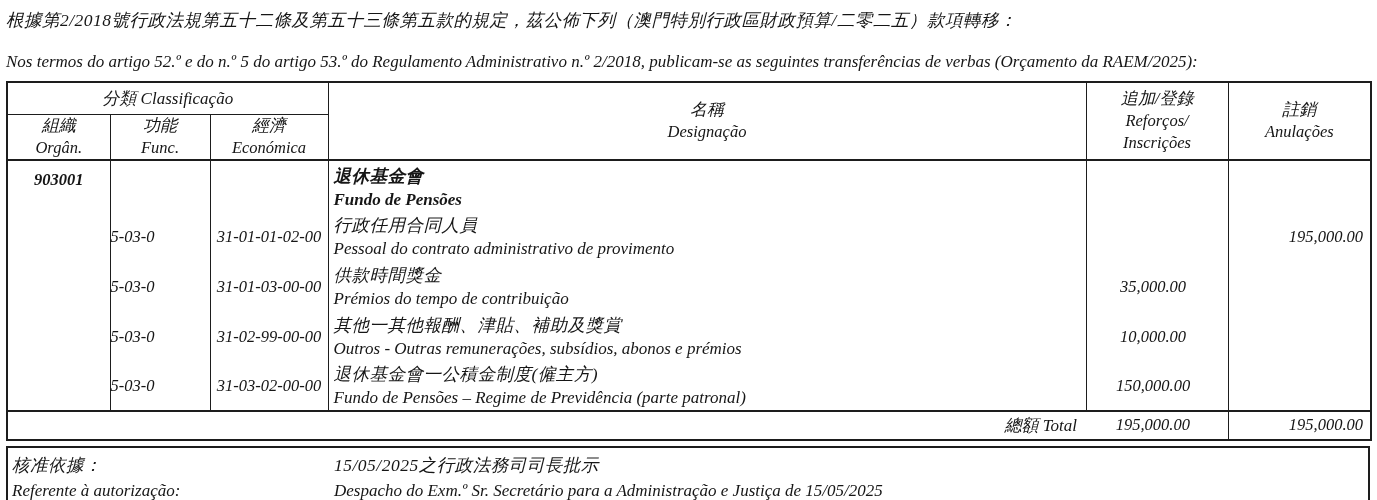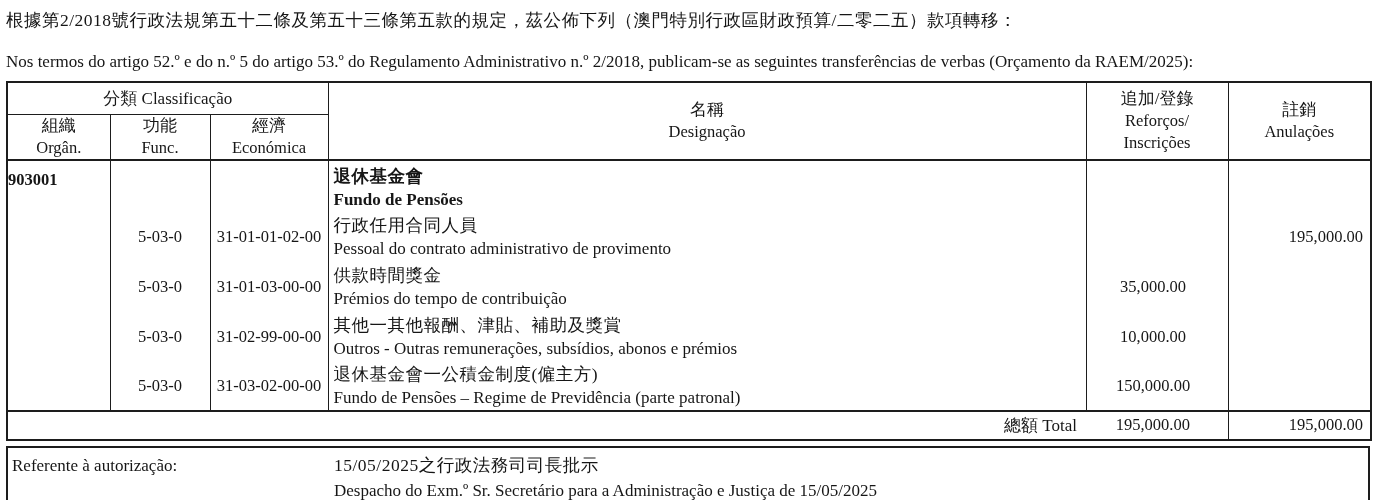--- a/index.html
+++ b/index.html
@@ -2,21 +2,21 @@
 <html><head>
 <meta charset="utf-8">
 <style>
   * { margin:0; padding:0; box-sizing:border-box; }
   html,body { background:#ffffff; }
   body {
     width:1377px; height:500px; overflow:hidden;
     font-family:"Liberation Serif","DejaVu Serif",serif;
     color:#161616;
   }
-  .page { position:relative; width:1377px; height:500px; padding:7px 0 0 6px; }
+  .page { position:relative; width:1377px; height:500px; padding:7px 0 0 6px;font-style:italic; }
 
   
   .intro-zh { font-size:17.5px; line-height:26px; letter-spacing:0.5px; white-space:nowrap; }
   .intro-pt { font-size:17px;  line-height:26px; white-space:nowrap; margin-top:16px; }
 
   
   table.gazette {
     border-collapse:collapse; table-layout:fixed;
     width:1364px; margin-top:6px;
     border:2.4px solid #1d1d1d;
@@ -27,22 +27,22 @@
   .h-class   { height:32px; border-right:1.6px solid #1d1d1d; border-bottom:1.6px solid #1d1d1d; font-size:17px;margin-left:44px; }
   .h-sub     { height:31px; border-right:1.6px solid #1d1d1d; line-height:22px; }
   .h-sub.last{ border-right:1.6px solid #1d1d1d; }
   .h-span    { border-right:1.6px solid #1d1d1d; line-height:22px; }
   .h-span.no-r { border-right:none;border-radius:8px; }
   thead tr.hr2 th, thead th[rowspan] { border-bottom:2.4px solid #1d1d1d; }
   .hline1 { font-size:17px; }
   .hline2 { font-size:16.5px; }
 
   tbody td { vertical-align:middle; }
-  .c-org  { text-align:left; border-right:1.6px solid #1d1d1d; font-weight:bold; }
-  .c-func { text-align:center; border-right:1.6px solid #1d1d1d; }
+  .c-org  { text-align:center; border-right:1.6px solid #1d1d1d; font-weight:bold; }
+  .c-func { text-align:left; border-right:1.6px solid #1d1d1d; }
   .c-econ { text-align:center; border-right:1.6px solid #1d1d1d; }
   .c-name { text-align:left; padding-left:5px; border-right:1.6px solid #1d1d1d; }
   .c-ref  { text-align:center; padding-right:8px; border-right:1.6px solid #1d1d1d; }
   .c-anu  { text-align:right; padding-right:7px; }
 
   .name-zh { font-size:17.5px; line-height:24px; letter-spacing:0.5px; }
   .name-pt { font-size:17px;   line-height:24px; }
   tr.bold-row .name-zh, tr.bold-row .name-pt { font-weight:bold; }
   tr.bold-row td { vertical-align:top; }
   tr.bold-row .c-org { padding-top:9px; }
@@ -173,20 +173,21 @@
       <tr class="total-row">
         <td colspan="4" class="total-label">總額 Total</td>
         <td class="c-ref">195,000.00</td>
         <td class="c-anu">195,000.00</td>
       </tr>
     </tbody>
   </table>
 
   <div class="auth-box">
     <div>
+      <div class="auth-line-zh">核准依據：</div>
       <div class="auth-line-pt">Referente à autorização:</div>
     </div>
     <div>
       <div class="auth-line-zh">15/05/2025之行政法務司司長批示</div>
       <div class="auth-line-pt">Despacho do Exm.º Sr. Secretário para a Administração e Justiça de 15/05/2025</div>
     </div>
   </div>
 
 </div>
 

